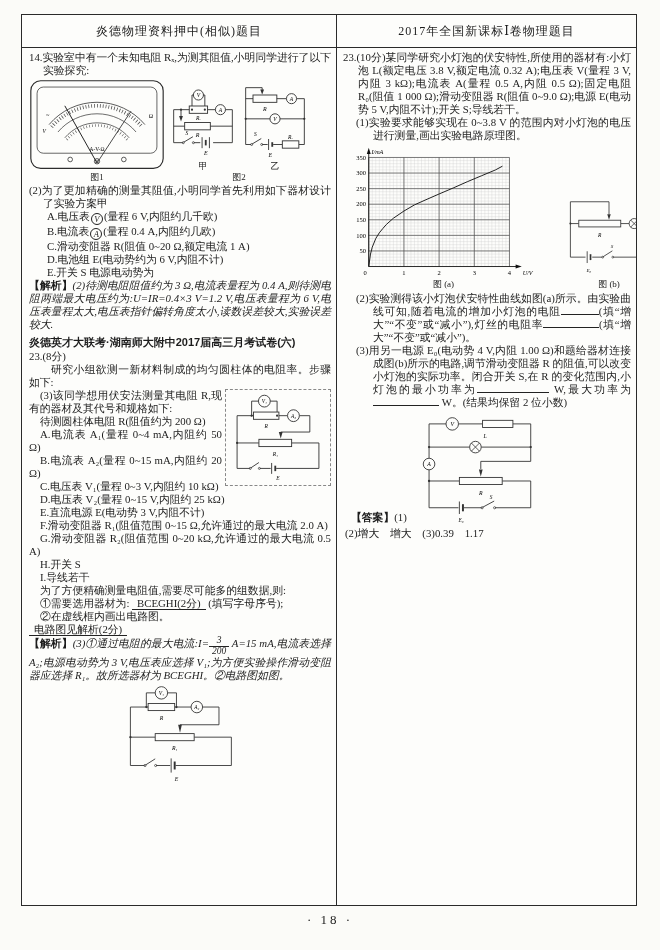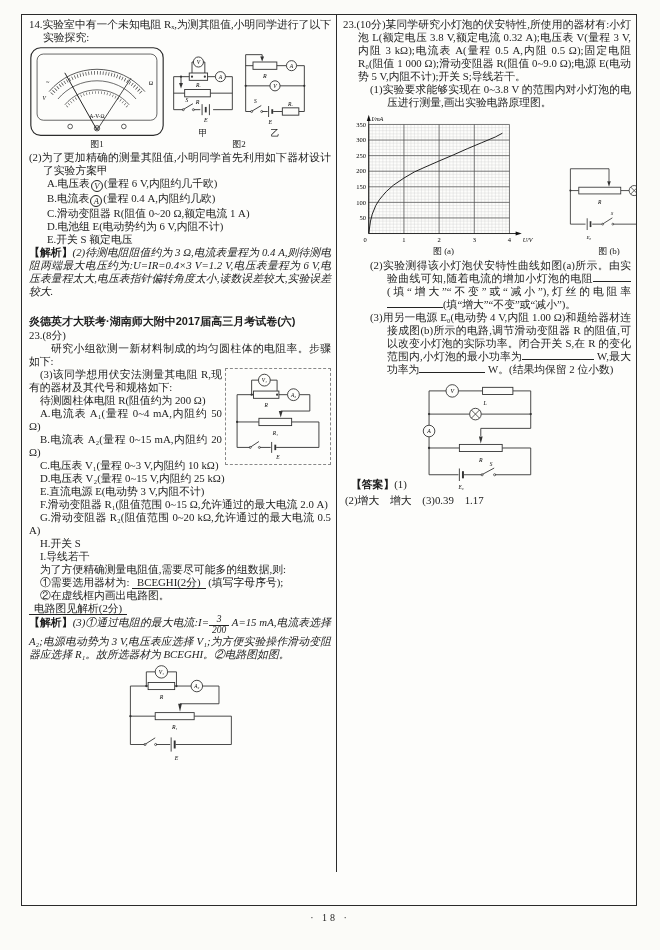--- a/index.html
+++ b/index.html
@@ -9,24 +9,24 @@
   .hdr{display:flex;height:33px;border-bottom:1.6px solid #2a2a2a}
   .hcell{display:flex;align-items:center;justify-content:center;font-size:12px;letter-spacing:1px}
   .hcell.l{width:315px;border-right:1.6px solid #2a2a2a}
   .hcell.r{flex:1}
   .cols{display:flex;height:857px}
   .col{font-size:10.8px;line-height:13px;text-align:justify;overflow:hidden}
   .col.l{width:315px;border-right:1.6px solid #2a2a2a;padding:3px 5px 2px 7px}
   .col.r{flex:1;padding:3px 5px 2px 6px}
   p{margin:0}
   .exam-h{font-family:"Liberation Sans","DejaVu Sans",sans-serif;font-weight:bold;font-size:11px;white-space:nowrap;margin:2px 0 1px}
-  .mt{margin-top:17px}
+  .mt{margin-top:5px}
   .hang14{padding-left:14px;text-indent:-14px}
   .hang15{padding-left:15px;text-indent:-15px}
-  .sub{margin-left:27px;padding-left:17px;text-indent:-17px}
+  .sub{margin-left:13px;padding-left:17px;text-indent:-17px}
   .ind21{margin-left:18px}
   .prob{padding-left:10px;text-indent:11px}
   .itm{text-indent:11px}
   .ti22{text-indent:22px}
   .ml13{margin-left:0}
   .jiexi{font-style:italic}
   .tag{font-style:normal;font-weight:bold;font-family:Liberation Sans, sans-serif}
   .u{border-bottom:1px solid #222;padding:0 5px}
   .circ{display:inline-block;width:12px;height:12px;line-height:10.5px;border:1px solid #222;border-radius:50%;text-align:center;font-size:8.5px;font-style:italic;vertical-align:-2px;margin:0 1px;text-indent:0}
   .blank{display:inline-block;border-bottom:1px solid #222;height:9px;vertical-align:baseline}
@@ -38,26 +38,30 @@
   .figcol{text-align:center}
   .pair{display:flex;align-items:flex-end;gap:2px}
   .figcap{font-size:9px;line-height:11px;text-align:center;font-style:normal}
   .fr{float:right;width:106px;border:1px dashed #888;padding:2px;margin:0 0 2px 3px;background:#fdfdfb}
   .center{display:flex;justify-content:center;margin:2px 0 0}
   .chartrow{display:flex;align-items:flex-end;gap:20px;margin:3px 0 2px 2px}
   .ansrow{display:flex;align-items:flex-end;gap:6px;margin:4px 0 2px 8px}
   .ansline{margin:3px 0 0 2px}
   svg{display:block}
   svg text{font-family:"Liberation Serif","DejaVu Serif",serif}
-  .footer{position:absolute;left:0;top:912px;width:660px;text-align:center;font-size:10px;letter-spacing:3px}
+  .footer{position:absolute;left:0;top:912px;width:660px;text-align:center;font-size:13px;letter-spacing:3px}
 </style>
 </head>
 <body>
 
 <div class="sheet">
+  <div class="hdr">
+    <div class="hcell l">炎德物理资料押中(相似)题目</div>
+    <div class="hcell r">2017年全国新课标Ⅰ卷物理题目</div>
+  </div>
   <div class="cols">
 
     <div class="col l">
       <p class="hang14">14.实验室中有一个未知电阻 Rₓ,为测其阻值,小明同学进行了以下实验探究:</p>
 
       <div class="figrow">
         <div class="figcol">
           <svg width="136" height="93" viewBox="0 0 152 104">
             <rect x="2" y="2" width="148" height="98" rx="11" fill="none" stroke="#2c2c2c" stroke-width="1.3"></rect>
             <rect x="9" y="9" width="134" height="74" rx="7" fill="none" stroke="#2c2c2c" stroke-width="0.8"></rect>
@@ -133,21 +137,21 @@
           </div>
           <div class="figcap">图2</div>
         </div>
       </div>
 
       <p class="hang14">(2)为了更加精确的测量其阻值,小明同学首先利用如下器材设计了实验方案甲</p>
       <p class="ind21"><span>A.电压表</span><span class="circ">V</span><span>(量程 6 V,内阻约几千欧)</span></p>
       <p class="ind21"><span>B.电流表</span><span class="circ">A</span><span>(量程 0.4 A,内阻约几欧)</span></p>
       <p class="ind21">C.滑动变阻器 R(阻值 0~20 Ω,额定电流 1 A)</p>
       <p class="ind21">D.电池组 E(电动势约为 6 V,内阻不计)</p>
-      <p class="ind21">E.开关 S 额定电压</p>
+      <p class="ind21">E.开关 S 电源电动势为</p>
       <p class="jiexi"><span class="tag">【解析】</span><span>(2)待测电阻阻值约为 3 Ω,电流表量程为 0.4 A,则待测电阻两端最大电压约为:U=IR=0.4×3 V=1.2 V,电压表量程为 6 V,电压表量程太大,电压表指针偏转角度太小,读数误差较大,实验误差较大.</span></p>
 
       <p class="exam-h mt">炎德英才大联考·湖南师大附中2017届高三月考试卷(六)</p>
       <p>23.(8分)</p>
       <p class="ti22">研究小组欲测一新材料制成的均匀圆柱体的电阻率。步骤如下:</p>
 
       <div>
         <div class="fr">
           <svg width="100" height="91" viewBox="0 0 110 100">
             <path d="M10,26H28 M56,26H65.5 M78.5,26H90 M90,26V44H58 M26,26V10 M54,26V10 M26,10H54 M10,26V84 M100,56V84 M10,56H34 M70,56H100 M10,84H24 M35,84H47 M53,84H100" fill="none" stroke="#333" stroke-width="1"></path>

